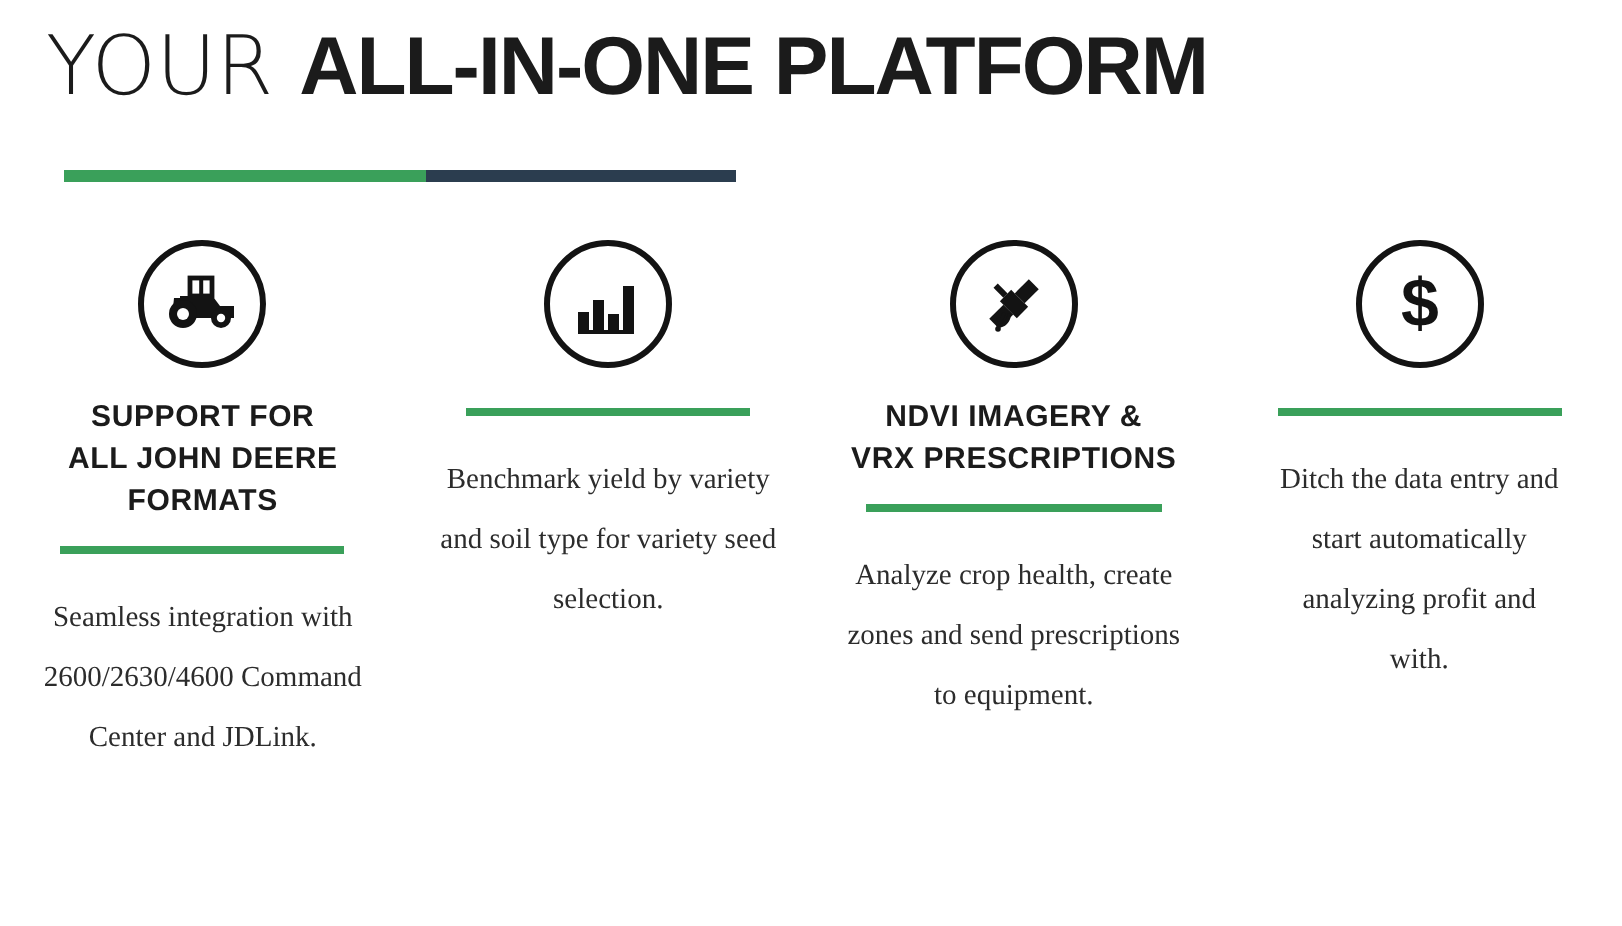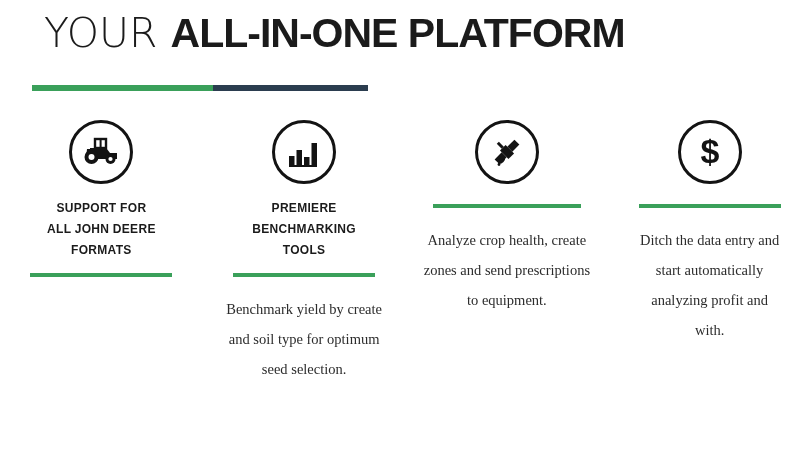--- a/index.html
+++ b/index.html
@@ -15,21 +15,21 @@
   .page {
     position: relative;
     width: 811px;
     height: 463px;
     background: #ffffff;
   }
 
   
   .header {
     position: absolute;
-    left: 44px;
+    left: 23px;
     top: 8px;
     width: 760px;
   }
 
   .headline {
     font-size: 41px;
     line-height: 50px;
     letter-spacing: -0.5px;
     color: #1b1b1b;
     white-space: nowrap;
@@ -82,21 +82,21 @@
     border-radius: 50%;
     display: flex;
     align-items: center;
     justify-content: center;
     margin-bottom: 14px;
   }
 
   .icon-circle svg { display: block; }
 
   .col-title {
-    font-size: 12px;
+    font-size: 15px;
     font-weight: 700;
     letter-spacing: 0.3px;
     line-height: 21px;
     color: #1b1b1b;
     text-align: center;
     margin: 0 0 6px 0;
     white-space: pre-line;
   }
 
   .col-underline {
@@ -159,55 +159,55 @@
           <circle cx="10.5" cy="20" r="7" fill="#131313"></circle>
           <circle cx="10.5" cy="20" r="3" fill="#ffffff"></circle>
           <circle cx="29.5" cy="22" r="5" fill="#131313"></circle>
           <circle cx="29.5" cy="22" r="2.1" fill="#ffffff"></circle>
         </svg>
       </div>
       <div class="col-title">SUPPORT FOR
 ALL JOHN DEERE
 FORMATS</div>
       <div class="col-underline"></div>
+      <div class="col-body">Seamless integration with 2600/2630/4600 Command Center and JDLink.</div>
     </div>
 
     <div class="col col-1">
       <div class="icon-circle">
         <svg width="34" height="30" viewBox="0 0 34 30" aria-hidden="true">
           <rect x="2" y="19" width="5.5" height="9" fill="#131313"></rect>
           <rect x="9.5" y="13" width="5.5" height="15" fill="#131313"></rect>
           <rect x="17" y="20" width="5.5" height="8" fill="#131313"></rect>
           <rect x="24.5" y="6" width="5.5" height="22" fill="#131313"></rect>
           <rect x="2" y="28" width="28" height="2" fill="#131313"></rect>
         </svg>
       </div>
-      <div class="col-title">PREMIERE
-BENCHMARKING
-TOOLS</div>
-      <div class="col-underline"></div>
-      <div class="col-body">Benchmark yield by create and soil type for optimum seed selection.</div>
+      <div class="col-underline"></div>
+      <div class="col-body">Benchmark yield by variety and soil type for variety seed selection.</div>
     </div>
 
     <div class="col col-2">
       <div class="icon-circle">
         <svg width="38" height="36" viewBox="0 0 38 36" aria-hidden="true">
           <g transform="rotate(-45 19 18)">
             <rect x="5" y="14.5" width="10" height="7" fill="#131313"></rect>
             <rect x="15" y="12" width="8" height="12" fill="#131313"></rect>
             <rect x="23" y="14.5" width="10" height="7" fill="#131313"></rect>
             <rect x="17.5" y="5" width="3" height="7" fill="#131313"></rect>
           </g>
           <g stroke="#131313" fill="none" stroke-width="1.7" stroke-linecap="round">
             <path d="M11 29 A5.5 5.5 0 0 0 16.5 23.5"></path>
             <path d="M11 25.8 A2.8 2.8 0 0 0 13.8 23"></path>
           </g>
           <circle cx="11" cy="30.5" r="1.4" fill="#131313"></circle>
         </svg>
       </div>
+      <div class="col-title">NDVI IMAGERY &amp;
+VRX PRESCRIPTIONS</div>
       <div class="col-underline"></div>
       <div class="col-body">Analyze crop health, create zones and send prescriptions to equipment.</div>
     </div>
 
     <div class="col col-3">
       <div class="icon-circle">
         <svg width="34" height="38" viewBox="0 0 34 38" aria-hidden="true">
           <text x="17" y="30" text-anchor="middle" font-family="&quot;Liberation Sans&quot;, sans-serif" font-size="34" font-weight="700" fill="#131313">$</text>
         </svg>
       </div>

